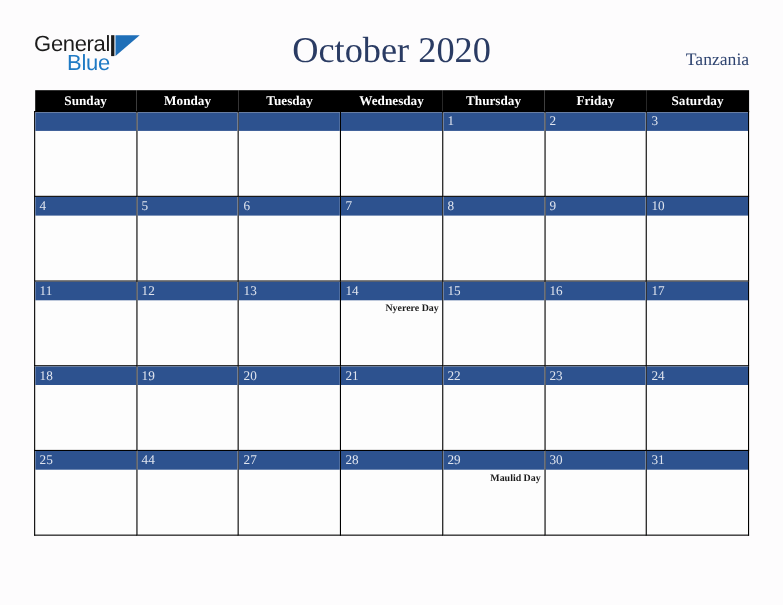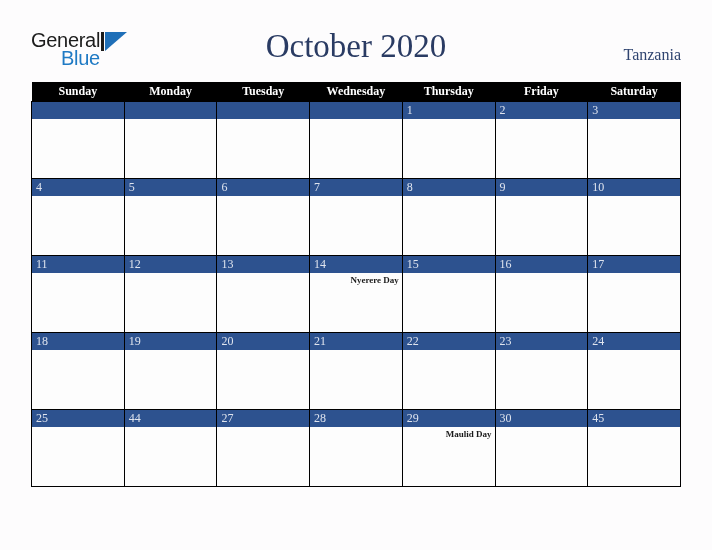--- a/index.html
+++ b/index.html
@@ -411,21 +411,21 @@
             </div>
           </td>
           <td>
             <div class="daycell">
               <div class="daybar">30</div>
               <div class="events"></div>
             </div>
           </td>
           <td>
             <div class="daycell">
-              <div class="daybar">45</div>
+              <div class="daybar">31</div>
               <div class="events"></div>
             </div>
           </td>
         </tr>
       </tbody>
   </table>
 
 </div>
 
 </body></html>

